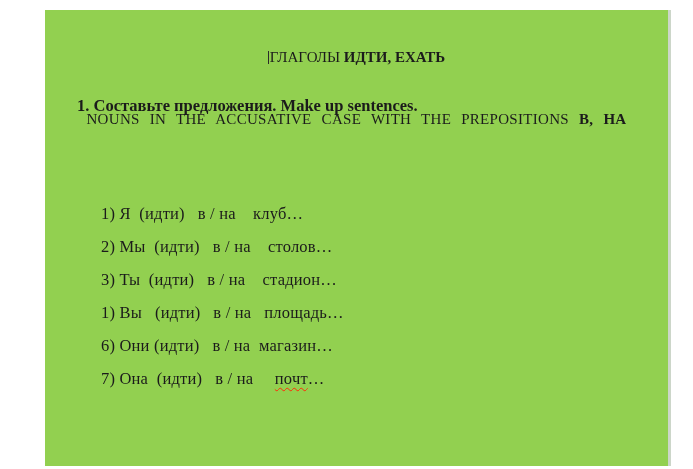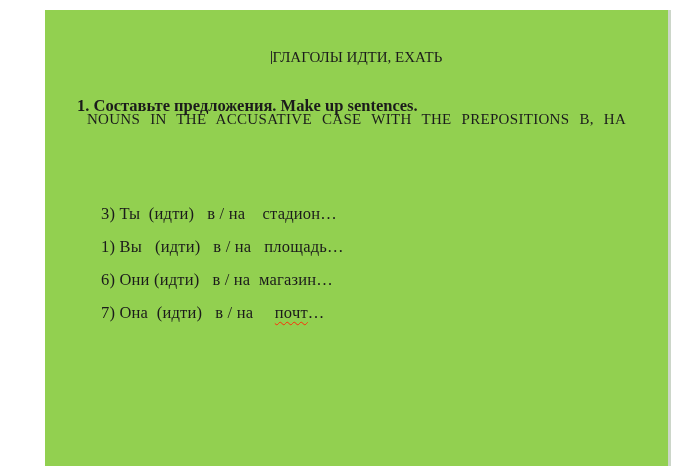--- a/index.html
+++ b/index.html
@@ -30,21 +30,21 @@
     position: absolute;
     left: 0;
     top: 2px;
     width: 100%;
     text-align: center;
     font-size: 15px;
     line-height: 18px;
     color: #1b1b1b;
     white-space: pre;
   }
-  .header .bold { font-weight: normal; }
+  .header .bold { font-weight: bold; }
   .hline3 { word-spacing: 2px; letter-spacing: 0.4px; }
   .hline4 { word-spacing: 6px; letter-spacing: 0.3px; margin-top: 8px; }
   .cursor {
     display: inline-block;
     width: 1px;
     height: 13px;
     background: #2a2a2a;
     vertical-align: -2px;
     margin-right: 1px;
   }
@@ -95,20 +95,22 @@
 
     <div class="header">
       <div><span class="cursor"></span><span>ГЛАГОЛЫ </span><span class="bold">ИДТИ, ЕХАТЬ</span></div>
       <div class="hline4"><span>NOUNS IN THE ACCUSATIVE CASE WITH THE PREPOSITIONS </span><span class="bold">В, НА</span></div>
     </div>
 
     <div class="heading">1. Составьте предложения. Make up sentences.</div>
 
 
     <div class="list">
+      <div class="item">1) Я  (идти)   в / на    клуб…</div>
+      <div class="item">2) Мы  (идти)   в / на    столов…</div>
       <div class="item">3) Ты  (идти)   в / на    стадион…</div>
       <div class="item">1) Вы   (идти)   в / на   площадь…</div>
       <div class="item">6) Они (идти)   в / на  магазин…</div>
       <div class="item"><span>7) Она  (идти)   в / на     </span><span class="misspell">почт</span><span>…</span></div>
     </div>
 
   </div>
 </div>
 
 </body></html>

